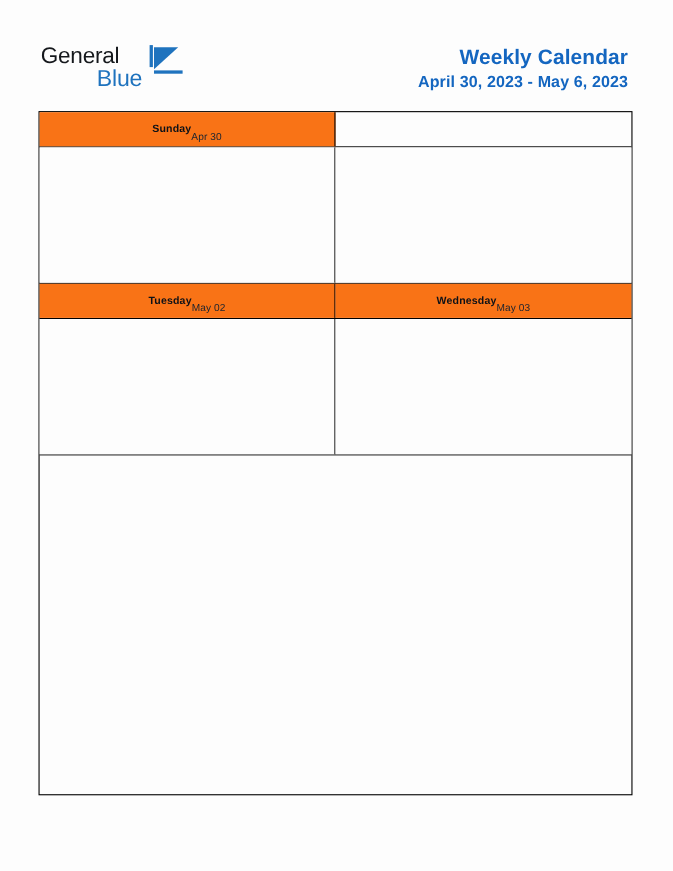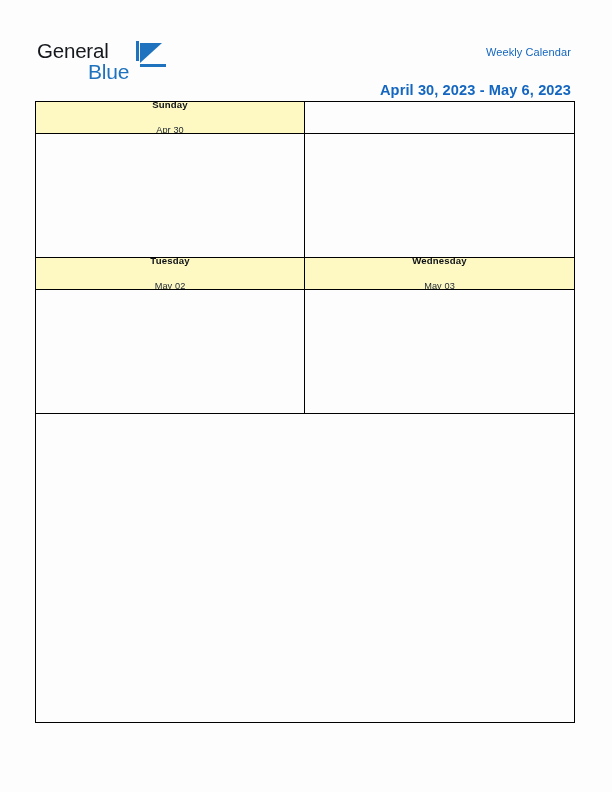--- a/index.html
+++ b/index.html
@@ -83,35 +83,35 @@
   }
 
   
   #title-block {
     position: absolute;
     right: 41px;
     top: 43px;
     text-align: right;
   }
   #cal-title {
-    font-size: 11px;
-    font-weight: normal;
+    font-size: 19px;
+    font-weight: bold;
     color: #1466c0;
     line-height: 19px;
     letter-spacing: 0.1px;
     white-space: nowrap;
   }
   #cal-range {
     font-size: 14.6px;
     font-weight: bold;
     color: #1466c0;
     line-height: 20px;
     letter-spacing: 0.1px;
     white-space: nowrap;
-    margin-top: 18px;
+    margin-top: 3px;
   }
 
   
   #grid {
     position: absolute;
     left: 35px;
     top: 101px;
     width: 540px;
     height: 622px;
     border: 1.5px solid #000000;
@@ -142,23 +142,22 @@
   .row-pair.r0 .body-row,
   .row-pair.r1 .body-row,
   .row-pair.r2 .body-row {
     border-bottom: 1.5px solid #000000;
     box-sizing: border-box;
   }
 
   .hdr-cell {
     width: 50%;
     box-sizing: border-box;
-    background: #fef9c3;
-    display: flex;
-    flex-direction: column;
+    background: #f97316;
+    display: flex;
     align-items: center;
     justify-content: center;
     overflow: hidden;
   }
   .hdr-cell.left { border-right: 1.5px solid #000000; }
 
   .day-name {
     font-size: 9.6px;
     font-weight: bold;
     color: #0d1117;

